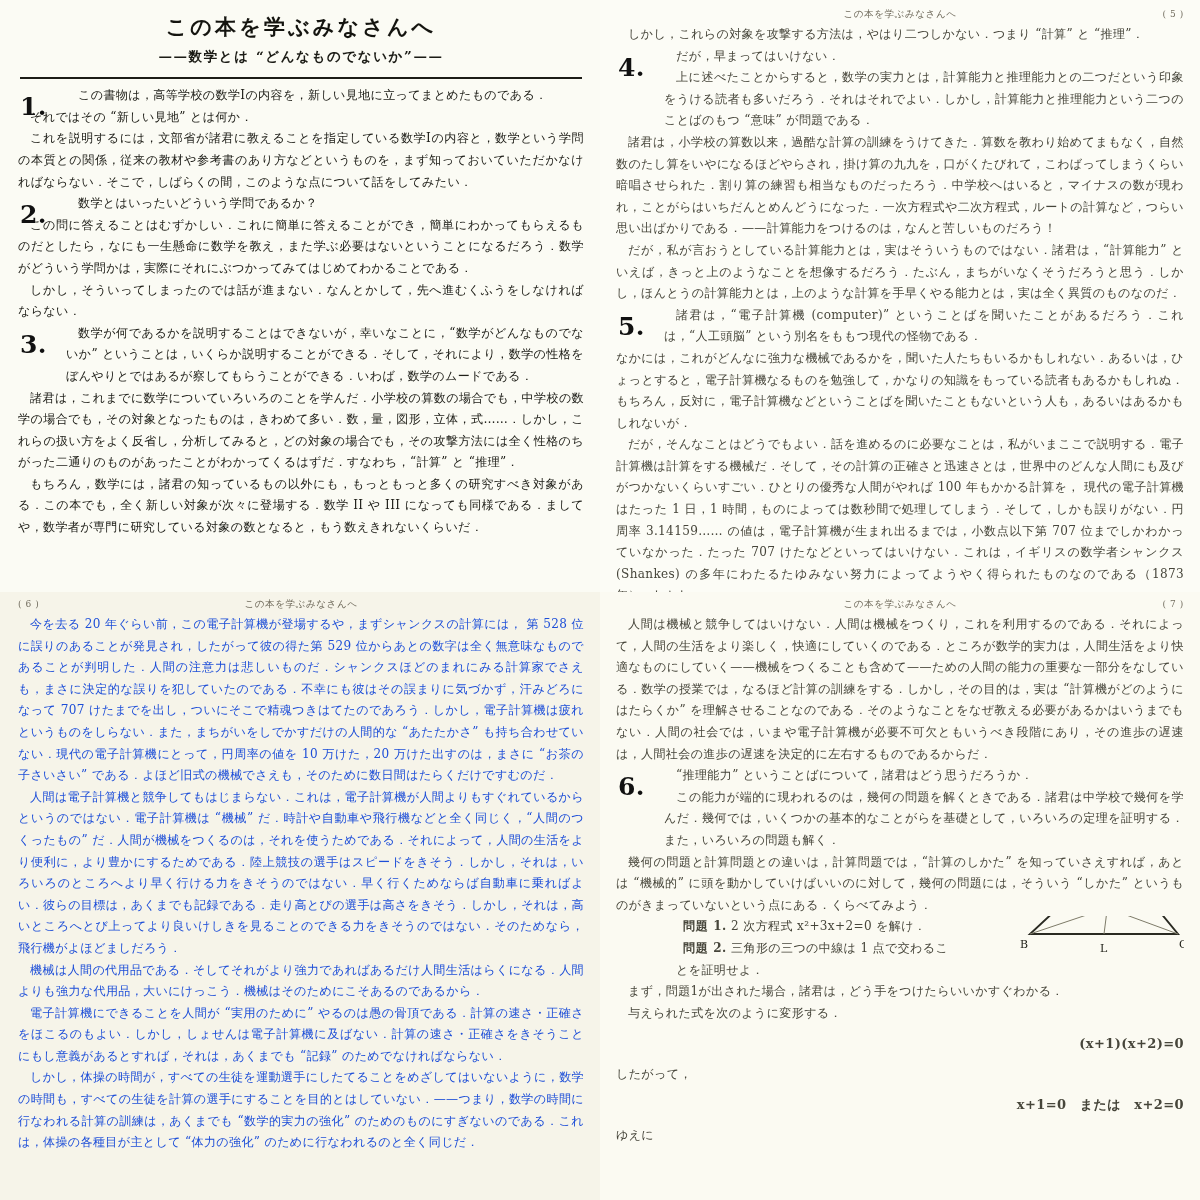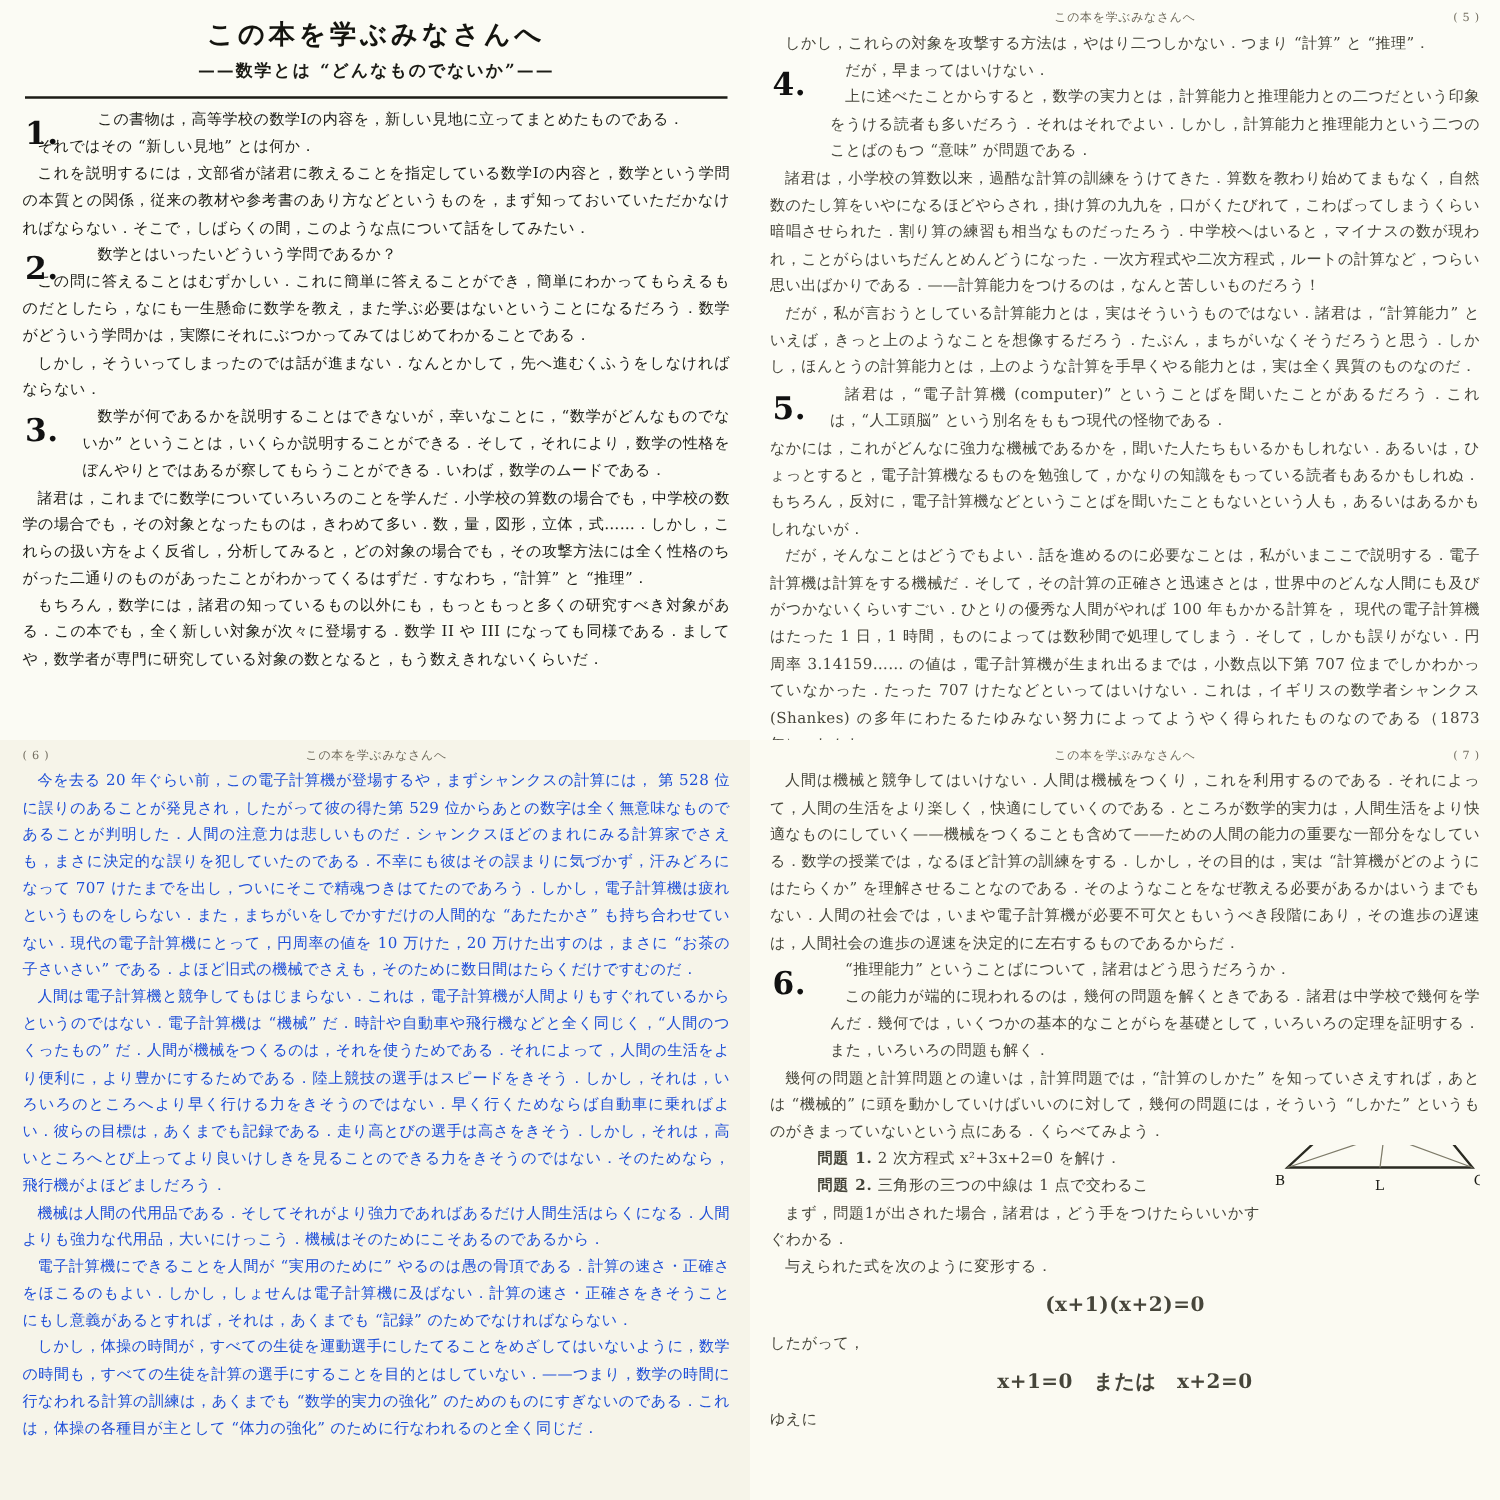--- a/index.html
+++ b/index.html
@@ -122,29 +122,30 @@
 
   
   .problem {
     margin: 0;
     text-indent: 0;
     padding-left: 26px;
   }
   .problem .plabel {
     font-weight: 700;
     letter-spacing: 0.6px;
+    margin-left: 29px;
   }
   .problem .pcont {
     display: block;
     padding-left: 22px;
   }
   .eq {
     margin: 9px 0;
-    text-align: center;
-    font-size: 16px;
+    text-align: right;
+    font-size: 13px;
     letter-spacing: 0.4px;
     font-weight: 600;
   }
 
   
   .figure-wrap {
     float: right;
     width: 172px;
     height: 128px;
     margin: -82px -6px 2px 10px;
@@ -292,20 +293,21 @@
           </svg>
         </div>
 
         <p class="para problem">
           <span class="plabel">問題 1.</span>
           <span>2 次方程式 x²+3x+2=0 を解け．</span>
         </p>
         <p class="para problem">
           <span class="plabel">問題 2.</span>
           <span>三角形の三つの中線は 1 点で交わるこ</span>
+          <span class="pcont">とを証明せよ．</span>
         </p>
 
         <p class="para">まず，問題1が出された場合，諸君は，どう手をつけたらいいかすぐわかる．</p>
         <p class="para">与えられた式を次のように変形する．</p>
       </div>
 
       <div class="eq">(x+1)(x+2)=0</div>
       <p class="para noindent">したがって，</p>
       <div class="eq">x+1=0　または　x+2=0</div>
       <p class="para noindent">ゆえに</p>

